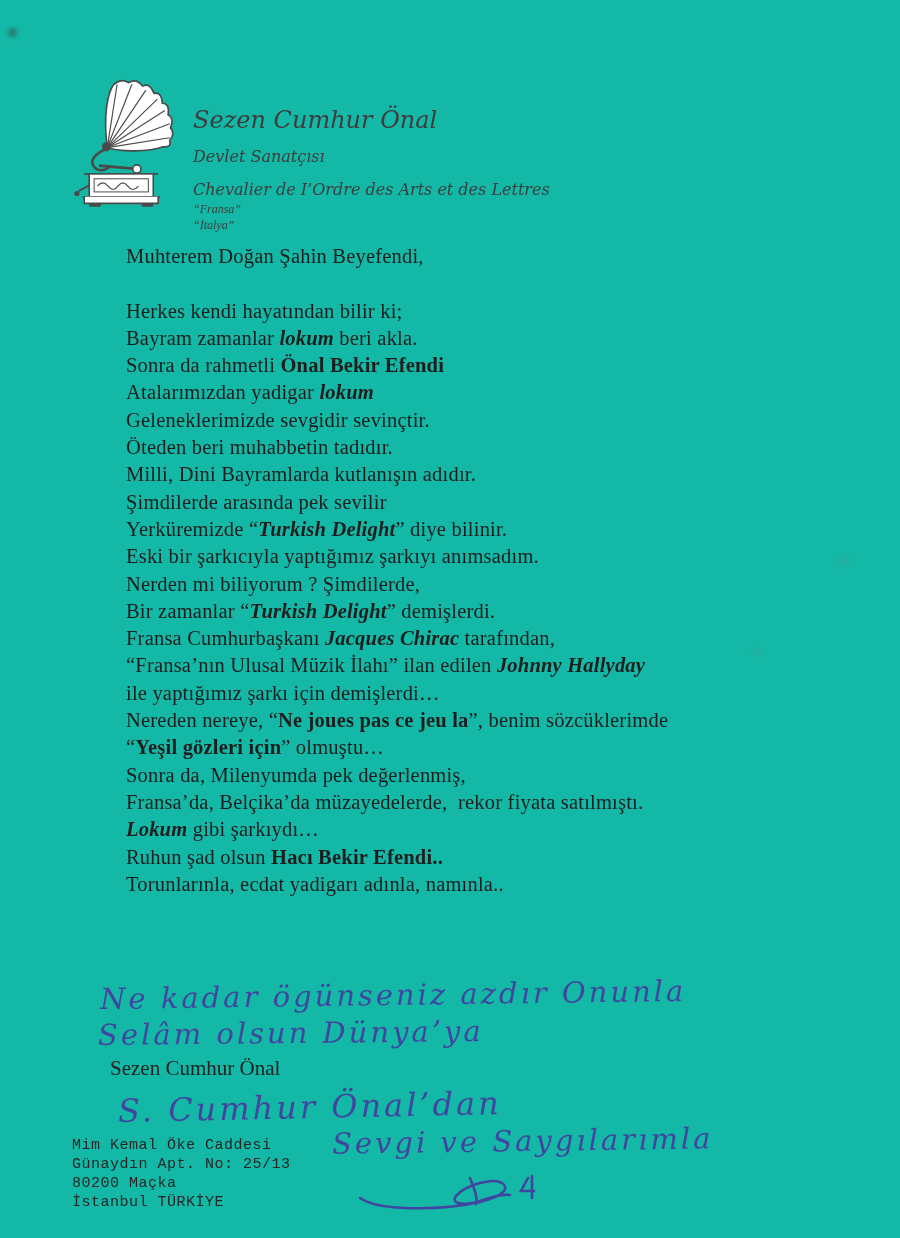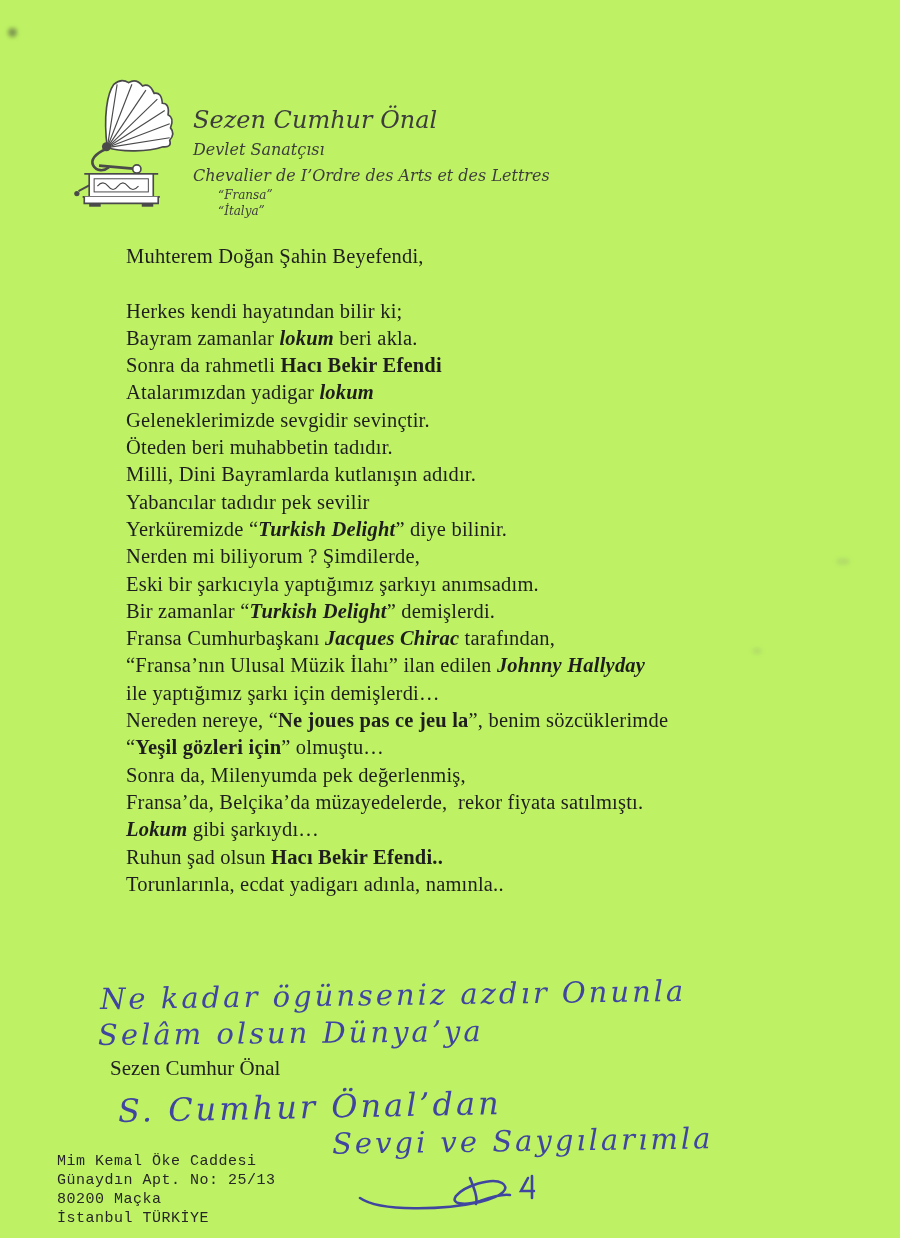--- a/index.html
+++ b/index.html
@@ -3,55 +3,55 @@
 <meta charset="utf-8">
 <style>
   html,body{margin:0;padding:0;background:#e8e8e8;}
   .page{position:relative;width:900px;height:1238px;margin:0 auto;background:#fff;overflow:hidden;
         font-family:"Liberation Serif",serif;color:#1f1f1f;}
   
   .logo{position:absolute;left:45px;top:72px;width:150px;height:138px;}
   .letterhead{position:absolute;left:193px;top:106px;color:#3d3d3d;
               font-family:"DejaVu Serif",serif;font-style:italic;}
   .lh-name{font-size:24px;line-height:28px;}
-  .lh-line{font-size:16px;line-height:21px;margin-top:5px;}
-  .lh-note{font-size:12px;line-height:14px;margin-left:25px;margin-top:2px;}
+  .lh-line{font-size:16px;line-height:21px;margin-top:12px;}
+  .lh-note{font-size:12px;line-height:14px;margin-left:0;margin-top:2px;font-family:Liberation Serif, serif;}
   
   .body{position:absolute;left:108px;top:243px;width:720px;font-size:20.5px;line-height:27.3px;
         letter-spacing:0.2px;color:#1e1e1e;}
   .line{white-space:pre-wrap;margin-left:18px;}
   .blank{height:27.3px;}
   .b{font-weight:bold;}
   .bi{font-weight:bold;font-style:italic;}
   
   .hw{position:absolute;font-family:"DejaVu Serif",serif;font-style:italic;color:#4046a0;
       white-space:nowrap;letter-spacing:3px;}
   .hw1{left:100px;top:978px;font-size:29px;transform:rotate(-0.8deg);}
   .hw2{left:98px;top:1016px;font-size:29px;transform:rotate(-0.6deg);}
   .hw3{left:118px;top:1088px;font-size:32px;transform:rotate(-1.2deg);}
   .hw4{left:332px;top:1124px;font-size:29px;transform:rotate(-0.8deg);}
   .typed-name{position:absolute;left:110px;top:1056px;font-size:21px;color:#222;}
   .sig{position:absolute;left:352px;top:1158px;width:195px;height:58px;}
   
-  .addr{position:absolute;left:57px;top:1136px;font-family:"Liberation Mono",monospace;
-        font-size:15px;line-height:19px;letter-spacing:0.5px;color:#262626;margin-top:16px;}
+  .addr{position:absolute;left:72px;top:1136px;font-family:"Liberation Mono",monospace;
+        font-size:15px;line-height:19px;letter-spacing:0.5px;color:#262626;}
   .addr div{white-space:pre;}
   .telfax{position:absolute;left:613px;top:1158px;font-family:"Liberation Mono",monospace;
           font-size:14.5px;line-height:22px;color:#262626;}
   .telfax div{white-space:pre;}
   
   .smudge{position:absolute;border-radius:50%;background:rgba(120,120,120,0.18);filter:blur(2px);}
   .sm1{left:836px;top:558px;width:14px;height:7px;}
   .sm2{left:752px;top:648px;width:10px;height:6px;}
   .sm3{left:8px;top:28px;width:9px;height:9px;background:rgba(60,60,60,0.5);}
 </style>
 </head>
 <body>
 
-<div class="page" style="background: #bef264; color: rgb(30, 30, 30);">
+<div class="page" style="background: #14b8a6; color: rgb(30, 30, 30);">
 
   <div class="logo">
     <svg viewBox="0 0 155 168" width="150" height="138" aria-hidden="true">
       <g fill="none" stroke="#4a4a4a" stroke-width="2">
 
         <path d="M62,92 C57,54 62,26 70,15
                  Q79,7 88,13
                  Q97,7 105,17
                  Q114,13 119,26
                  Q128,24 129,38
@@ -100,29 +100,29 @@
     <div class="lh-note">“Fransa”</div>
     <div class="lh-note">“İtalya”</div>
   </div>
 
   <div class="body">
     <div class="line">Muhterem Doğan Şahin Beyefendi,</div>
     <div class="blank"></div>
     <div id="lines">
         <div class="line"><span>Herkes kendi hayatından bilir ki;</span></div>
         <div class="line"><span>Bayram zamanlar </span><span class="bi">lokum</span><span> beri akla.</span></div>
-        <div class="line"><span>Sonra da rahmetli </span><span class="b">Hacı Bekir Efendi</span></div>
+        <div class="line"><span>Sonra da rahmetli </span><span class="b">Önal Bekir Efendi</span></div>
         <div class="line"><span>Atalarımızdan yadigar </span><span class="bi">lokum</span></div>
         <div class="line"><span>Geleneklerimizde sevgidir sevinçtir.</span></div>
         <div class="line"><span>Öteden beri muhabbetin tadıdır.</span></div>
         <div class="line"><span>Milli, Dini Bayramlarda kutlanışın adıdır.</span></div>
-        <div class="line"><span>Yabancılar tadıdır pek sevilir</span></div>
+        <div class="line"><span>Şimdilerde arasında pek sevilir</span></div>
         <div class="line"><span>Yerküremizde “</span><span class="bi">Turkish Delight</span><span>” diye bilinir.</span></div>
+        <div class="line"><span>Eski bir şarkıcıyla yaptığımız şarkıyı anımsadım.</span></div>
         <div class="line"><span>Nerden mi biliyorum ? Şimdilerde,</span></div>
-        <div class="line"><span>Eski bir şarkıcıyla yaptığımız şarkıyı anımsadım.</span></div>
         <div class="line"><span>Bir zamanlar “</span><span class="bi">Turkish Delight</span><span>” demişlerdi.</span></div>
         <div class="line"><span>Fransa Cumhurbaşkanı </span><span class="bi">Jacques Chirac</span><span> tarafından,</span></div>
         <div class="line"><span>“Fransa’nın Ulusal Müzik İlahı” ilan edilen </span><span class="bi">Johnny Hallyday</span></div>
         <div class="line"><span>ile yaptığımız şarkı için demişlerdi…</span></div>
         <div class="line"><span>Nereden nereye, “</span><span class="b">Ne joues pas ce jeu la</span><span>”, benim sözcüklerimde</span></div>
         <div class="line"><span>“</span><span class="b">Yeşil gözleri için</span><span>” olmuştu…</span></div>
         <div class="line"><span>Sonra da, Milenyumda pek değerlenmiş,</span></div>
         <div class="line"><span>Fransa’da, Belçika’da müzayedelerde,  rekor fiyata satılmıştı.</span></div>
         <div class="line"><span class="bi">Lokum</span><span> gibi şarkıydı…</span></div>
         <div class="line"><span>Ruhun şad olsun </span><span class="b">Hacı Bekir Efendi..</span></div>

